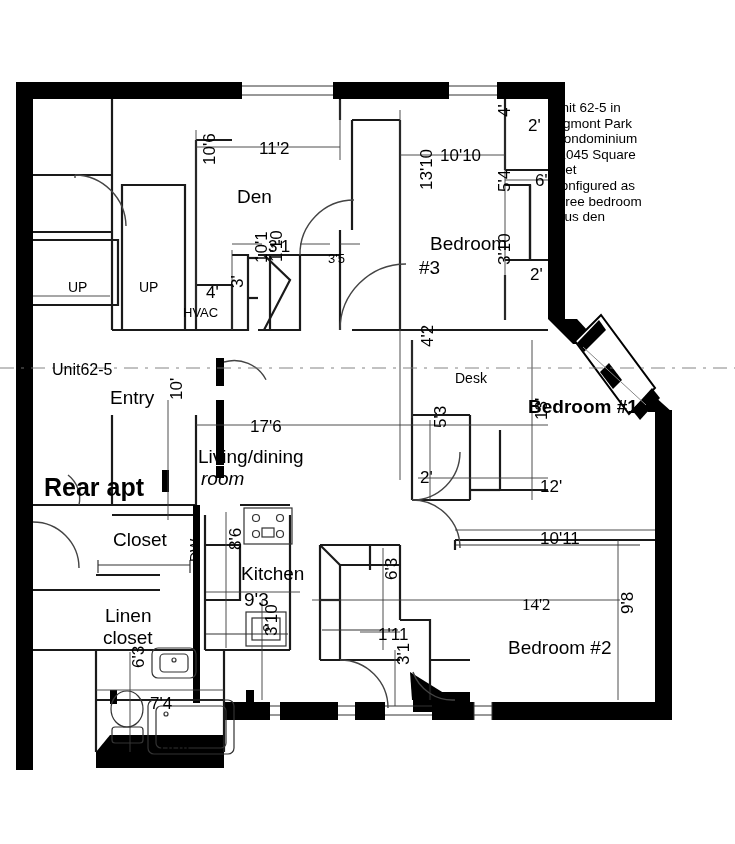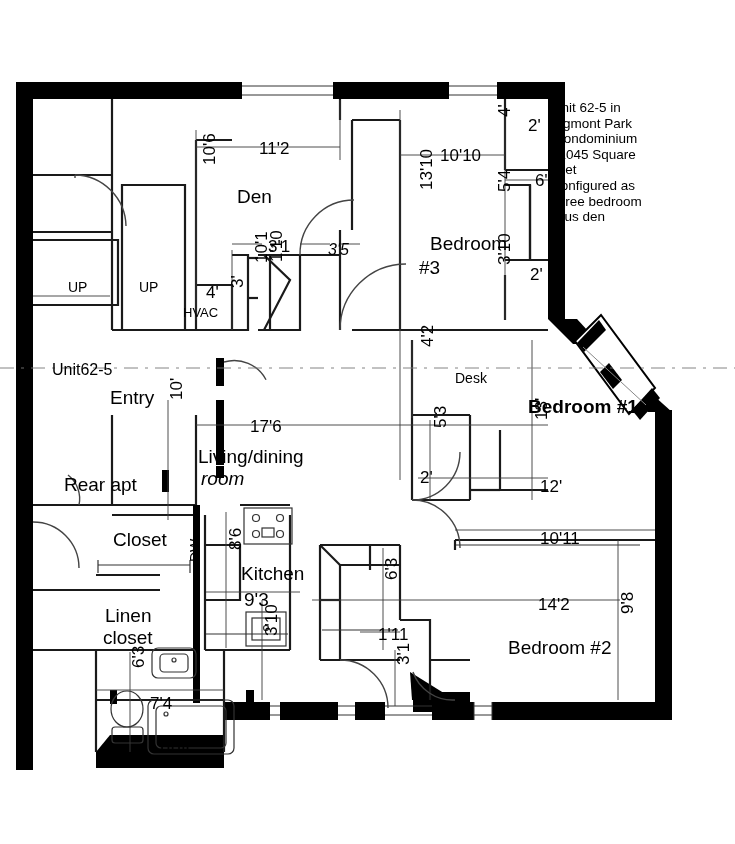--- a/index.html
+++ b/index.html
@@ -262,47 +262,47 @@
     <div class="lbl" style="left: 528px; top: 397px; font-size: 19px; font-weight: bold;">Bedroom #1</div>
     <div class="lbl" style="left: 508px; top: 638px; font-size: 19px;">Bedroom #2</div>
     <div class="lbl" style="left: 198px; top: 447px; font-size: 19px;">Living/dining</div>
     <div class="lbl" style="left: 201px; top: 469px; font-size: 19px; font-style: italic;">room</div>
     <div class="lbl" style="left: 241px; top: 564px; font-size: 19px;">Kitchen</div>
     <div class="lbl" style="left: 113px; top: 530px; font-size: 19px;">Closet</div>
     <div class="lbl" style="left: 105px; top: 606px; font-size: 19px;">Linen</div>
     <div class="lbl" style="left: 103px; top: 628px; font-size: 19px;">closet</div>
     <div class="lbl" style="left: 160px; top: 737px; font-size: 19px;">unit</div>
     <div class="lbl" style="left: 110px; top: 388px; font-size: 19px;">Entry</div>
-    <div class="lbl" style="left: 64px; top: 475px; font-size: 19px;">Rear apt</div>
+    <div class="lbl" style="left: 44px; top: 475px; font-size: 25px; font-weight: bold;">Rear apt</div>
     <div class="lbl" style="left: 455px; top: 371px; font-size: 14px;">Desk</div>
     <div class="lbl" style="left: 183px; top: 306px; font-size: 13px;">HVAC</div>
     <div class="lbl rot90" style="left: 188px; top: 562px; font-size: 14px;">DW</div>
     <div class="lbl" style="left: 259px; top: 140px; font-size: 17px;">11'2</div>
     <div class="lbl rot90" style="left: 201px; top: 165px; font-size: 17px;">10'6</div>
     <div class="lbl" style="left: 268px; top: 238px; font-size: 17px;">3'1</div>
-    <div class="lbl" style="left: 328px; top: 242px; font-size: 16px; font-style: italic;">3'5</div>
+    <div class="lbl" style="left: 328px; top: 252px; font-size: 13px;">3'5</div>
     <div class="lbl" style="left: 206px; top: 284px; font-size: 17px;">4'</div>
     <div class="lbl rot90" style="left: 229px; top: 288px; font-size: 17px;">3'</div>
     <div class="lbl rot90" style="left: 268px; top: 262px; font-size: 17px;">1'10</div>
     <div class="lbl rot90" style="left: 253px; top: 263px; font-size: 17px;">10'1</div>
     <div class="lbl" style="left: 440px; top: 147px; font-size: 17px;">10'10</div>
     <div class="lbl rot90" style="left: 496px; top: 117px; font-size: 17px;">4'</div>
     <div class="lbl" style="left: 528px; top: 117px; font-size: 17px;">2'</div>
     <div class="lbl" style="left: 535px; top: 172px; font-size: 17px;">6"</div>
     <div class="lbl rot90" style="left: 496px; top: 192px; font-size: 17px;">5'4</div>
     <div class="lbl rot90" style="left: 418px; top: 190px; font-size: 17px;">13'10</div>
     <div class="lbl" style="left: 530px; top: 266px; font-size: 17px;">2'</div>
     <div class="lbl rot90" style="left: 496px; top: 265px; font-size: 17px;">3'10</div>
     <div class="lbl rot90" style="left: 419px; top: 347px; font-size: 17px;">4'2</div>
     <div class="lbl rot90" style="left: 533px; top: 420px; font-size: 17px;">13'</div>
     <div class="lbl rot90" style="left: 432px; top: 428px; font-size: 17px;">5'3</div>
     <div class="lbl" style="left: 420px; top: 469px; font-size: 17px;">2'</div>
     <div class="lbl" style="left: 540px; top: 478px; font-size: 17px;">12'</div>
     <div class="lbl" style="left: 540px; top: 530px; font-size: 17px;">10'11</div>
-    <div class="lbl" style="left: 538px; top: 596px; font-size: 17px;">14'2</div>
+    <div class="lbl" style="left: 522px; top: 596px; font-size: 17px; font-family: Liberation Serif, serif;">14'2</div>
     <div class="lbl rot90" style="left: 619px; top: 614px; font-size: 17px;">9'8</div>
     <div class="lbl rot90" style="left: 168px; top: 400px; font-size: 17px;">10'</div>
     <div class="lbl" style="left: 250px; top: 418px; font-size: 17px;">17'6</div>
     <div class="lbl rot90" style="left: 227px; top: 550px; font-size: 17px;">8'6</div>
     <div class="lbl" style="left: 244px; top: 590px; font-size: 19px;">9'3</div>
     <div class="lbl rot90" style="left: 263px; top: 636px; font-size: 17px;">3'10</div>
     <div class="lbl rot90" style="left: 383px; top: 580px; font-size: 17px;">6'3</div>
     <div class="lbl" style="left: 378px; top: 626px; font-size: 17px;">1'11</div>
     <div class="lbl rot90" style="left: 395px; top: 665px; font-size: 17px;">3'1</div>
     <div class="lbl rot90" style="left: 130px; top: 668px; font-size: 17px;">6'3</div>

